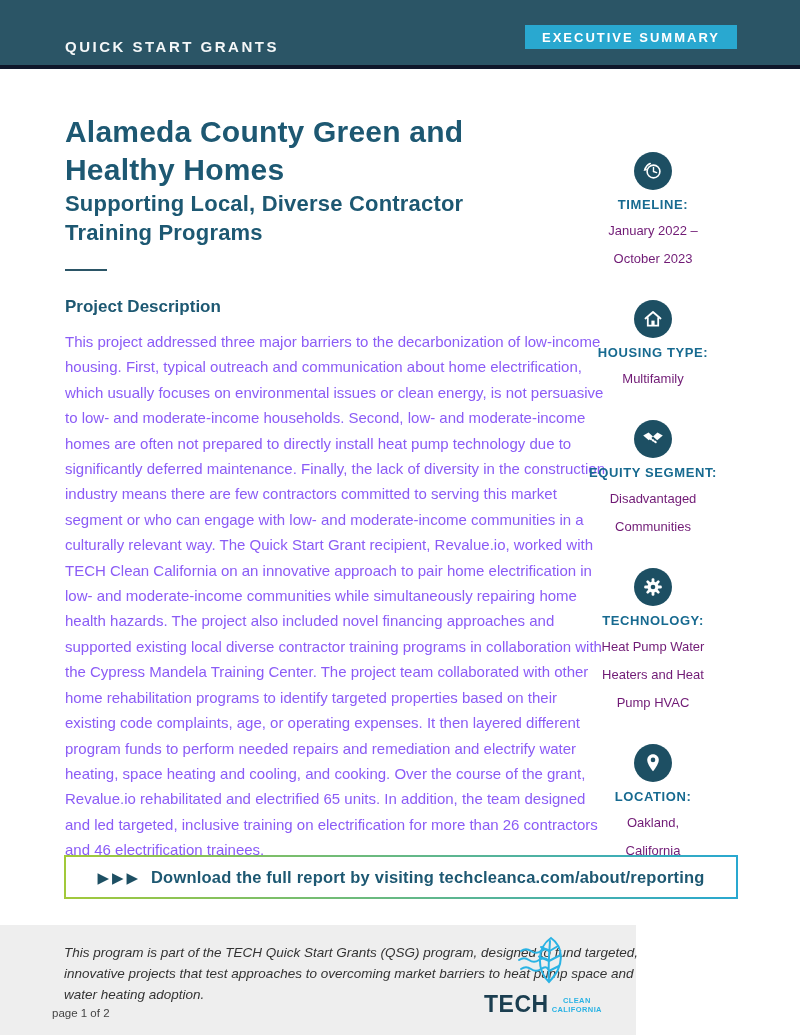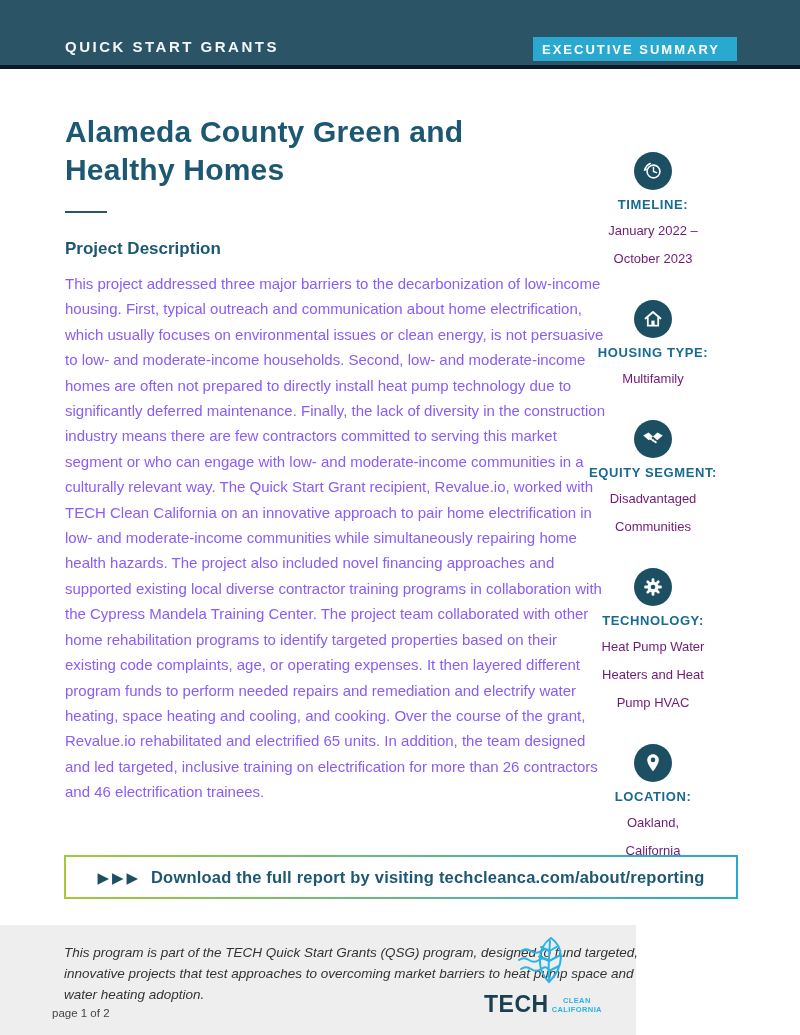--- a/index.html
+++ b/index.html
@@ -20,27 +20,27 @@
     border-bottom: 4px solid #0f172a;
   }
   .header-program {
     position: absolute; left: 65px; bottom: 10px;
     color: #f4f7f8;
     font-size: 15px;
     font-weight: bold;
     letter-spacing: 2.5px;
   }
   .header-badge {
-    position: absolute; right: 63px; bottom: 4px;
+    position: absolute; right: 63px; bottom: 16px;
     background: #29a8d0;
     color: #ffffff;
     font-size: 13px;
     font-weight: bold;
     letter-spacing: 2px;
-    padding: 5px 17px 4px 9px;
+    padding: 5px 17px 4px 17px;
   }
   
   .main { position: absolute; top: 74px; left: 0; right: 0; }
   .left-col { position: absolute; left: 65px; top: 0; width: 540px; }
   .page-title {
     margin-top: 39px;
     color: #1d5872;
     font-size: 30px;
     line-height: 38px;
     font-weight: bold;
@@ -176,20 +176,22 @@
 
   <div class="header">
     <div class="header-program">QUICK START GRANTS</div>
     <div class="header-badge">EXECUTIVE SUMMARY</div>
   </div>
 
   <div class="main">
     <div class="left-col">
       <h1 class="page-title">Alameda County Green and
 Healthy Homes</h1>
+      <h2 class="page-subtitle">Supporting Local, Diverse Contractor
+Training Programs</h2>
       <div class="title-dash"></div>
       <h3 class="section-heading">Project Description</h3>
       <p class="section-body">This project addressed three major barriers to the decarbonization of low-income housing. First, typical outreach and communication about home electrification, which usually focuses on environmental issues or clean energy, is not persuasive to low- and moderate-income households. Second, low- and moderate-income homes are often not prepared to directly install heat pump technology due to significantly deferred maintenance. Finally, the lack of diversity in the construction industry means there are few contractors committed to serving this market segment or who can engage with low- and moderate-income communities in a culturally relevant way. The Quick Start Grant recipient, Revalue.io, worked with TECH Clean California on an innovative approach to pair home electrification in low- and moderate-income communities while simultaneously repairing home health hazards. The project also included novel financing approaches and supported existing local diverse contractor training programs in collaboration with the Cypress Mandela Training Center. The project team collaborated with other home rehabilitation programs to identify targeted properties based on their existing code complaints, age, or operating expenses. It then layered different program funds to perform needed repairs and remediation and electrify water heating, space heating and cooling, and cooking. Over the course of the grant, Revalue.io rehabilitated and electrified 65 units. In addition, the team designed and led targeted, inclusive training on electrification for more than 26 contractors and 46 electrification trainees.</p>
     </div>
 
     <div class="sidebar">
 
       <div class="sidebar-item">
         <div class="icon-circle">
           <svg width="24" height="24" viewBox="0 0 24 24">

